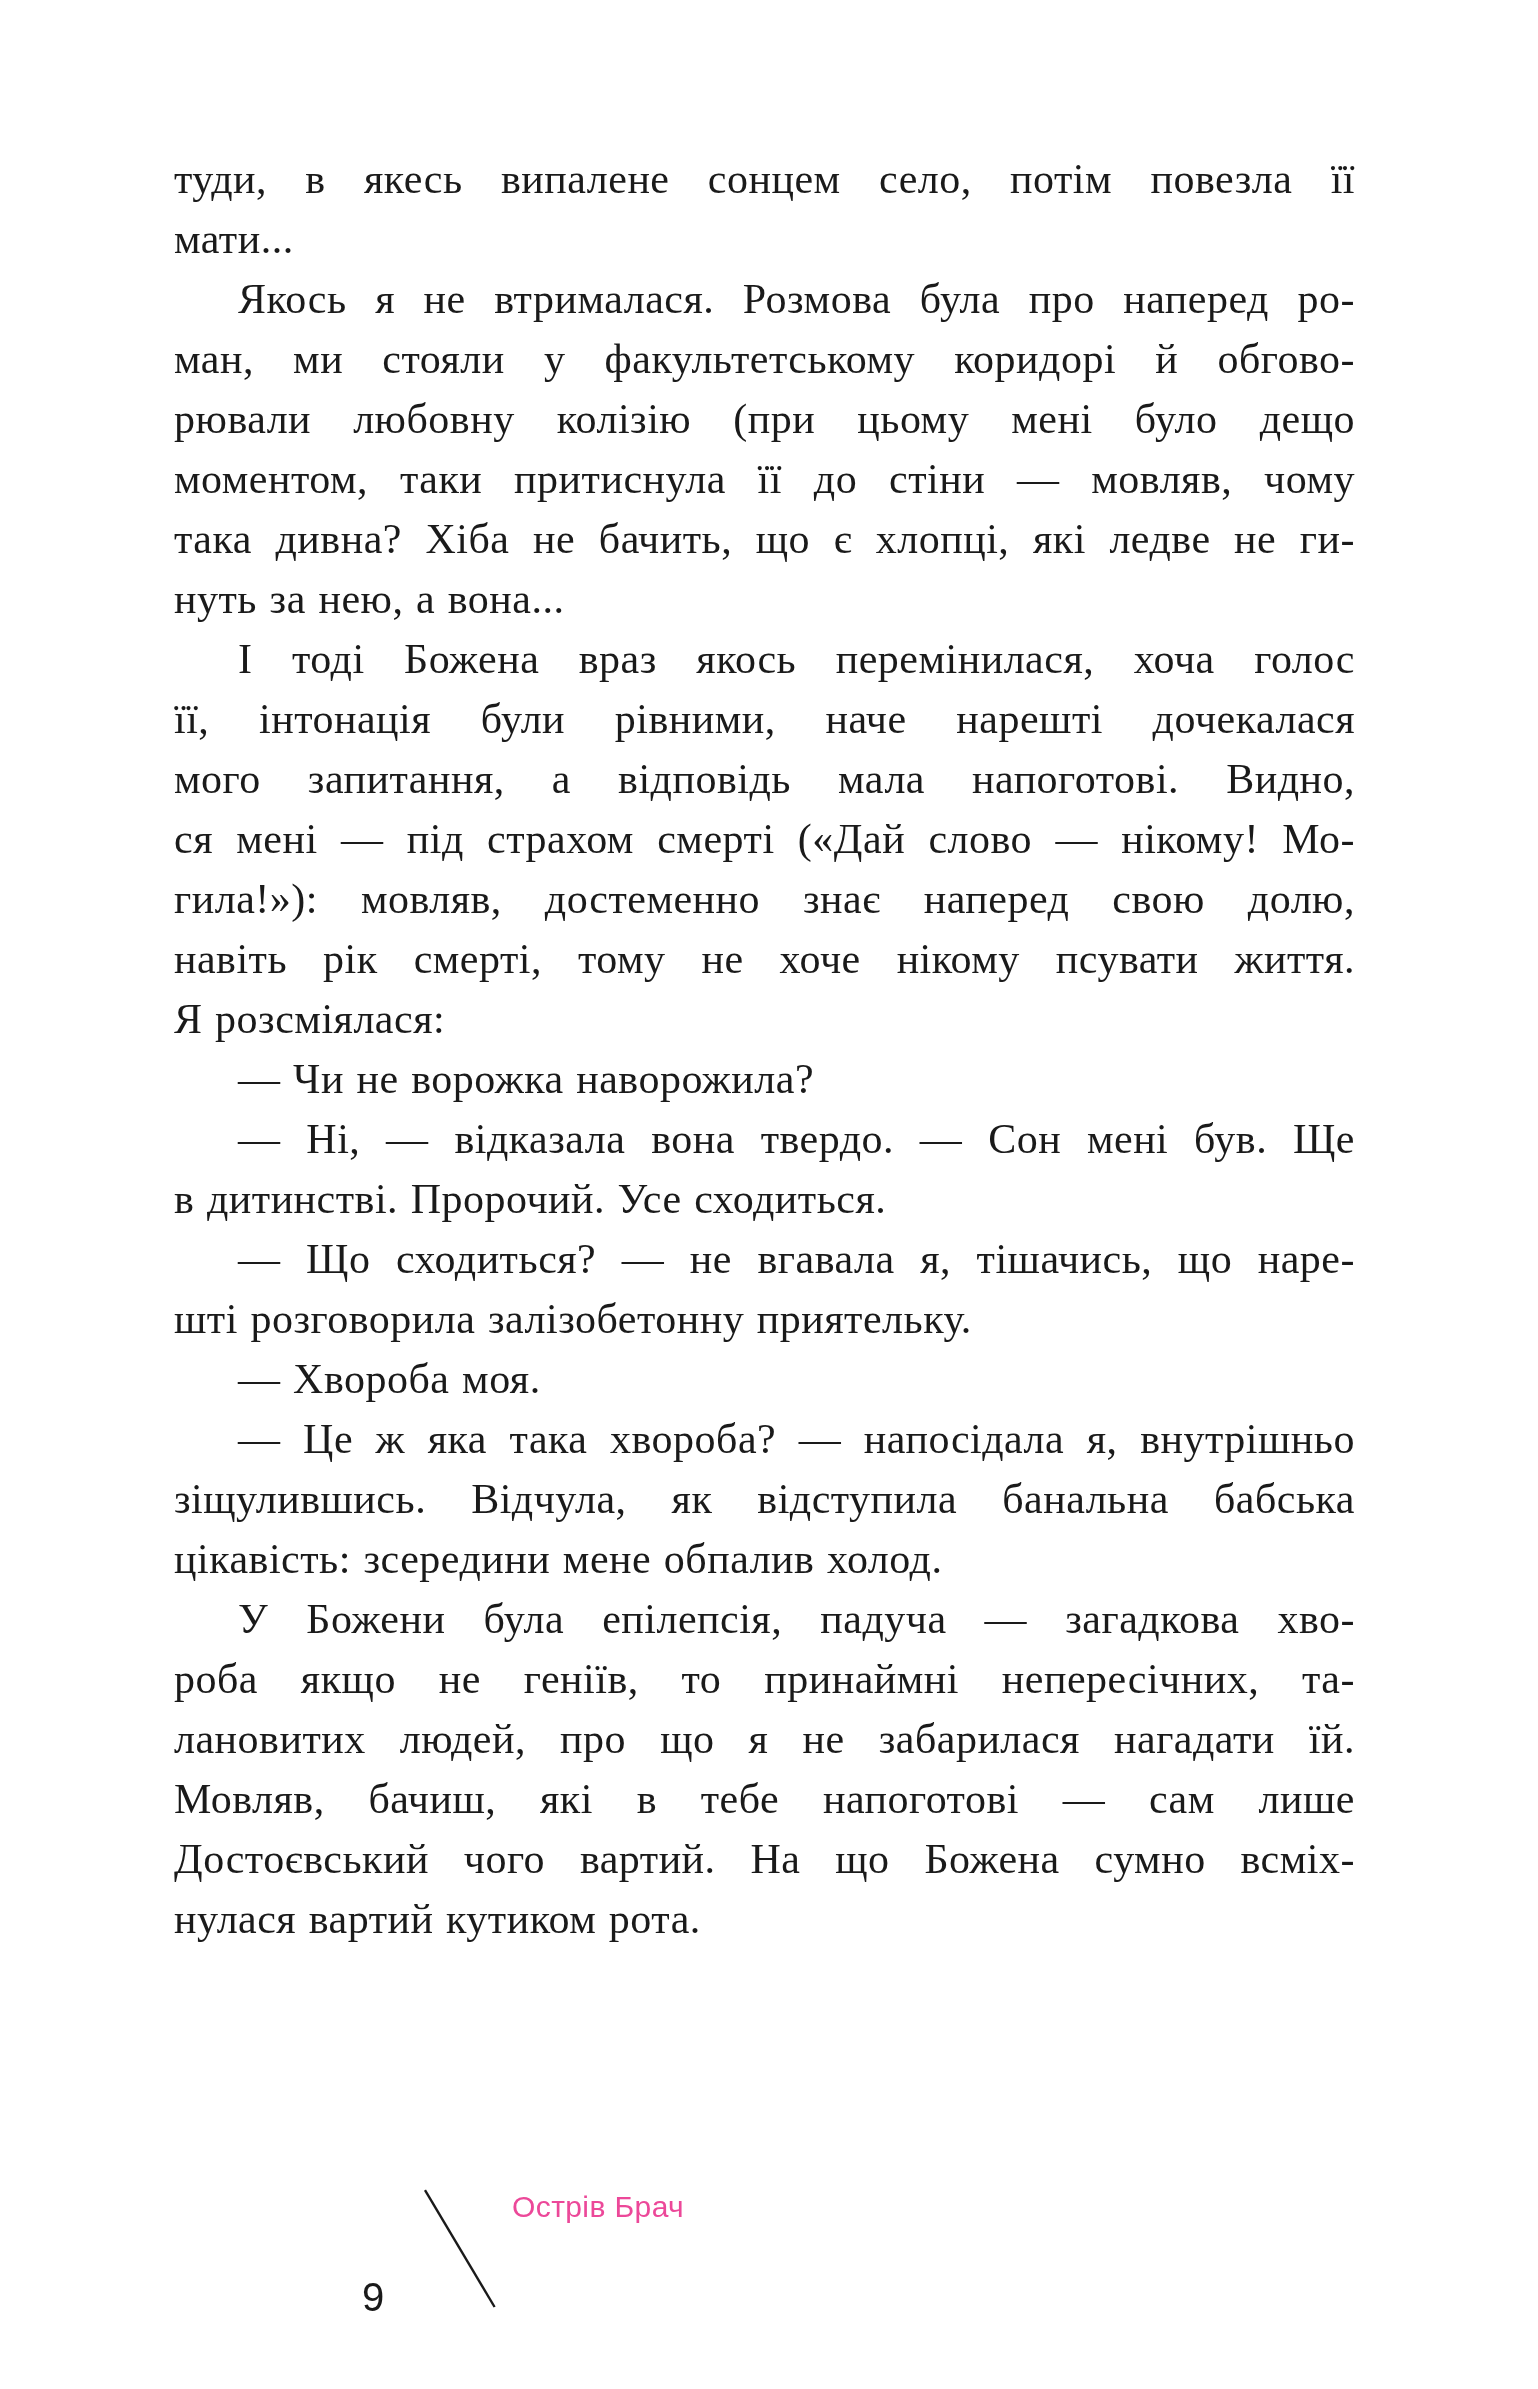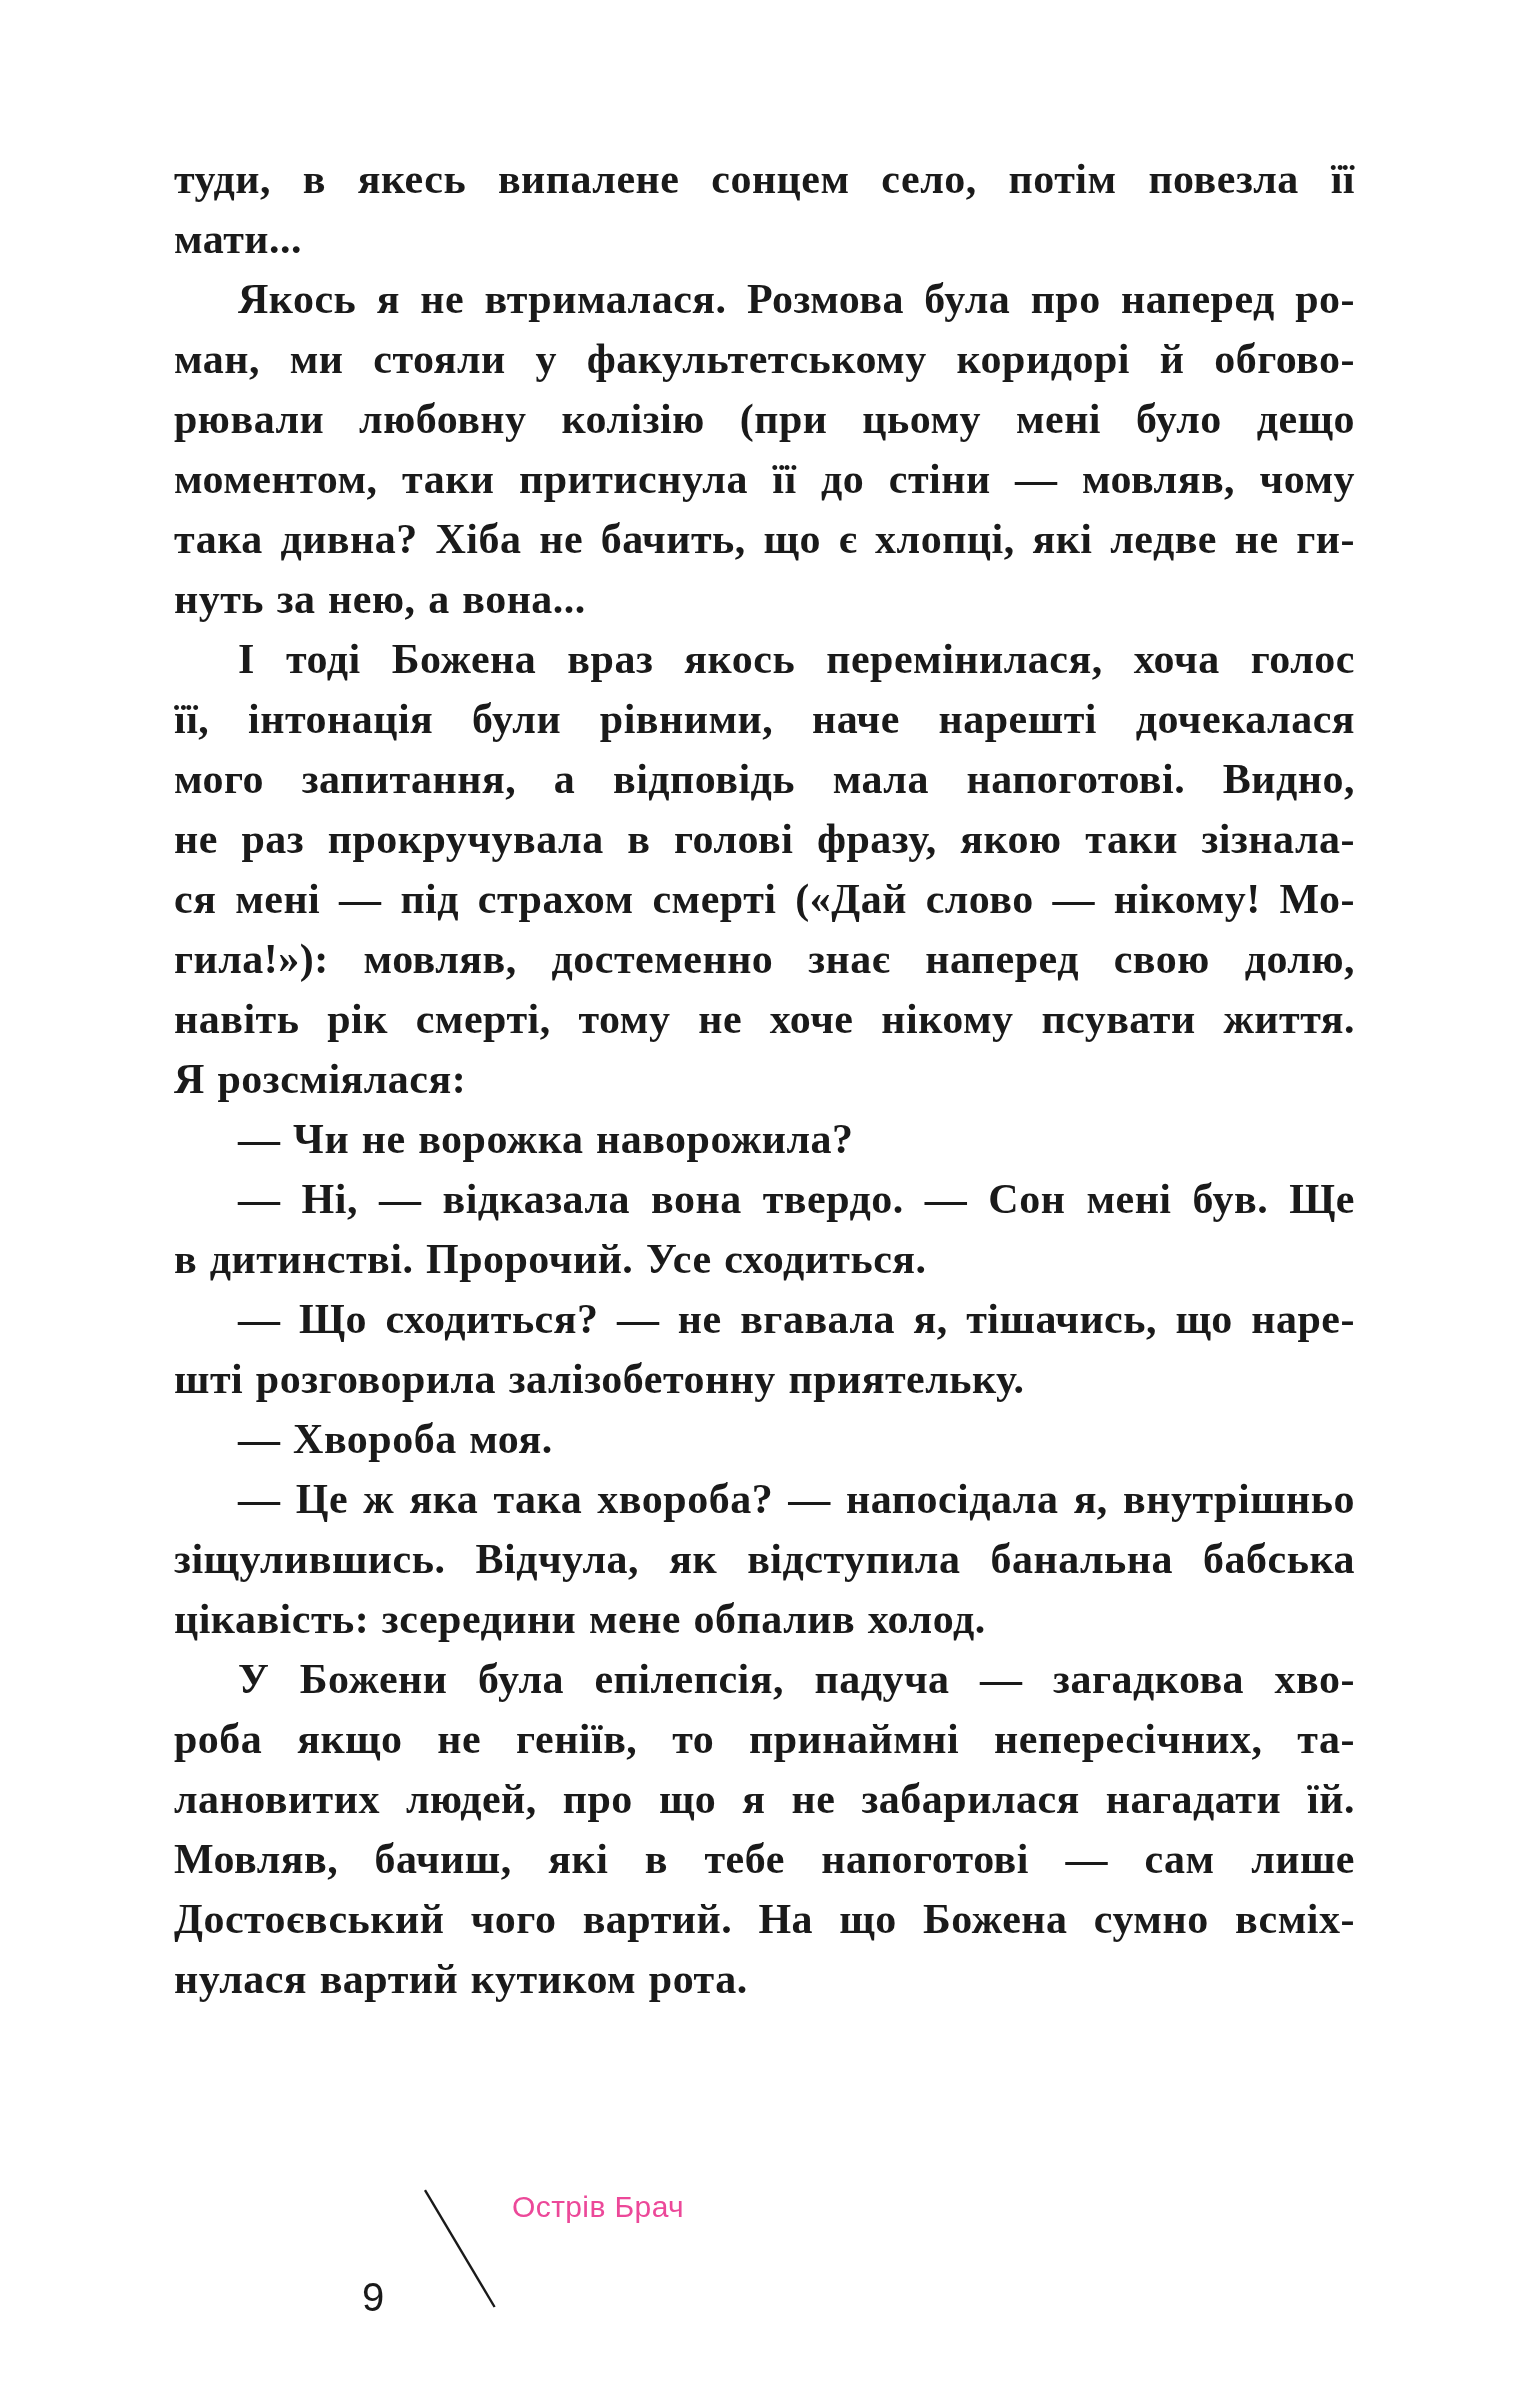--- a/index.html
+++ b/index.html
@@ -24,21 +24,20 @@
     line-height: 60px;
     letter-spacing: 0.5px;
     word-spacing: 1.6px;
   }
   .line {
     display: block;
     height: 60px;
     white-space: nowrap;
     text-align: justify;
     text-align-last: justify;
-    font-weight: bold;
   }
   .line.last {
     text-align-last: left;
   }
   .line.indent {
     padding-left: 64px;
   }
   .footer {
     position: absolute;
     left: 0;
@@ -80,21 +79,20 @@
     <span class="line last">мати...</span>
     <span class="line indent">Якось я не втрималася. Розмова була про наперед ро-</span>
     <span class="line">ман, ми стояли у факультетському коридорі й обгово-</span>
     <span class="line">рювали любовну колізію (при цьому мені було дещо</span>
     <span class="line">моментом, таки притиснула її до стіни — мовляв, чому</span>
     <span class="line">така дивна? Хіба не бачить, що є хлопці, які ледве не ги-</span>
     <span class="line last">нуть за нею, а вона...</span>
     <span class="line indent">І тоді Божена враз якось перемінилася, хоча голос</span>
     <span class="line">її, інтонація були рівними, наче нарешті дочекалася</span>
     <span class="line">мого запитання, а відповідь мала напоготові. Видно,</span>
-    <span class="line">не раз прокручувала в голові фразу, якою таки зізнала-</span>
     <span class="line">ся мені — під страхом смерті («Дай слово — нікому! Мо-</span>
     <span class="line">гила!»): мовляв, достеменно знає наперед свою долю,</span>
     <span class="line">навіть рік смерті, тому не хоче нікому псувати життя.</span>
     <span class="line last">Я розсміялася:</span>
     <span class="line indent last">— Чи не ворожка наворожила?</span>
     <span class="line indent">— Ні, — відказала вона твердо. — Сон мені був. Ще</span>
     <span class="line last">в дитинстві. Пророчий. Усе сходиться.</span>
     <span class="line indent">— Що сходиться? — не вгавала я, тішачись, що наре-</span>
     <span class="line last">шті розговорила залізобетонну приятельку.</span>
     <span class="line indent last">— Хвороба моя.</span>

